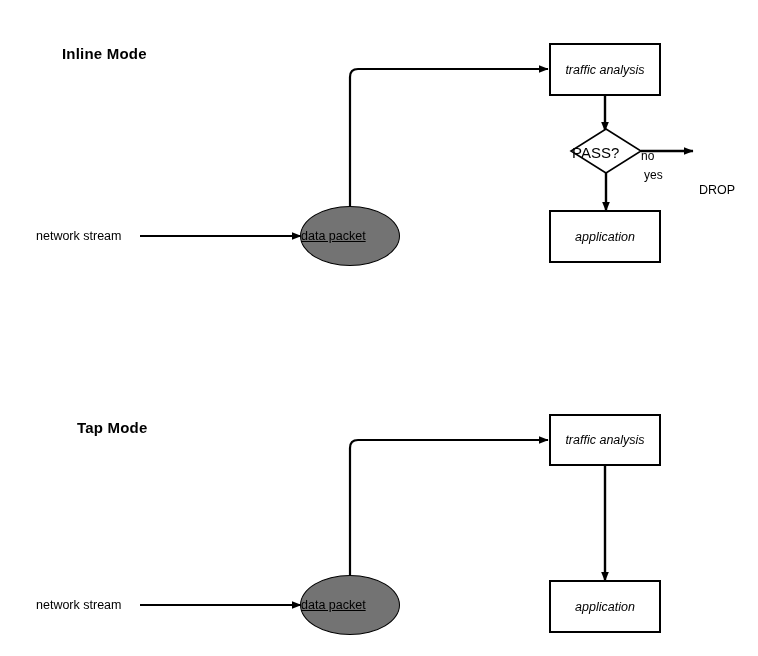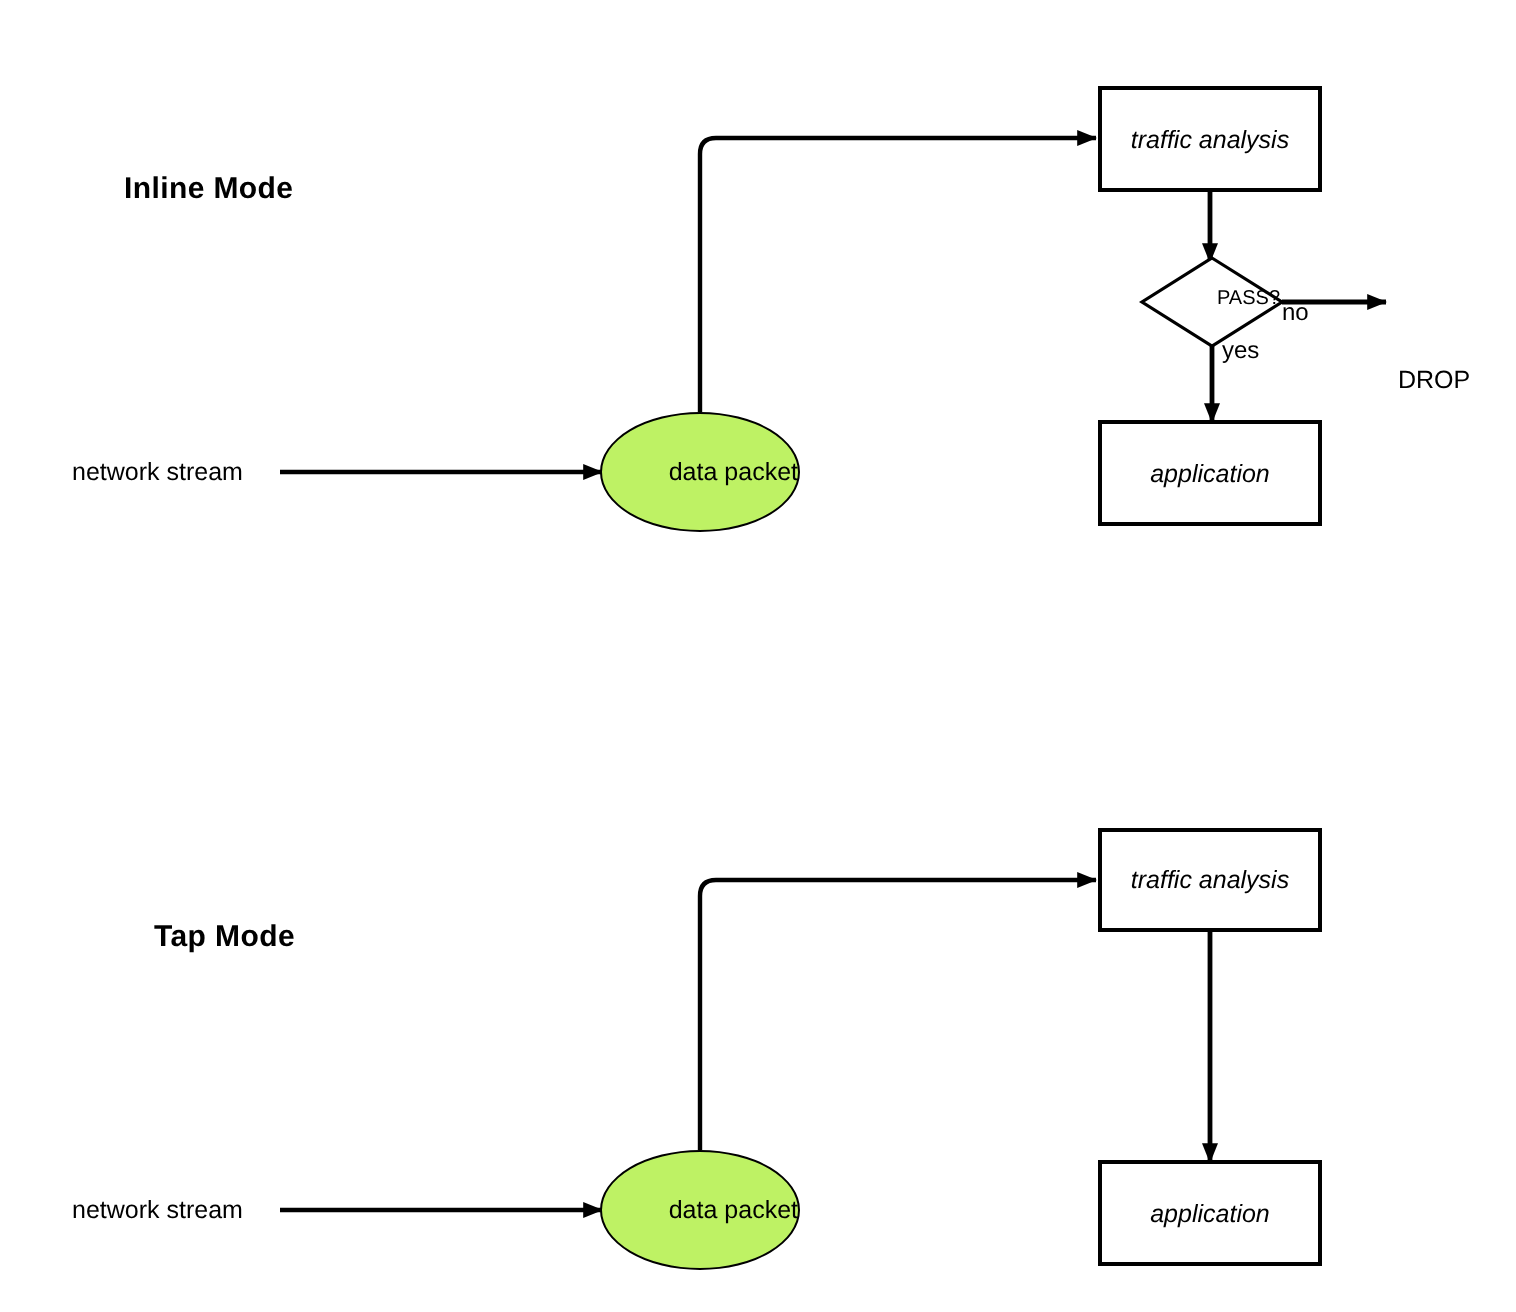--- a/index.html
+++ b/index.html
@@ -22,21 +22,20 @@
     width: 758px;
     height: 656px;
   }
   .section-title {
     position: absolute;
     font-size: 15px;
     font-weight: bold;
     color: #000000;
     white-space: nowrap;
     letter-spacing: 0.2px;
-    margin-top: 41px;
   }
   #title-inline { left: 62px; top: 45px; }
   #title-tap { left: 77px; top: 419px; text-align: center; }
 
   .node-box {
     position: absolute;
     box-sizing: border-box;
     border: 2px solid #000000;
     background: #ffffff;
     display: flex;
@@ -45,56 +44,57 @@
     font-size: 12.5px;
     color: #000000;
     white-space: nowrap;
     font-style: italic;
   }
   .node-ellipse {
     position: absolute;
     box-sizing: border-box;
     border: 1.6px solid #000000;
     border-radius: 50%;
-    background: #bef264;
+    background: #737373;
     display: flex;
     align-items: center;
-    justify-content: flex-end;
+    justify-content: flex-start;
     font-size: 12.5px;
     color: #000000;
     white-space: nowrap;
+    text-decoration: underline;
   }
   .edge-label {
     position: absolute;
     font-size: 12px;
     color: #000000;
     white-space: nowrap;
     background: transparent;
   }
   .plain-label {
     position: absolute;
     font-size: 12.5px;
     color: #000000;
     white-space: nowrap;
   }
   .diamond-text {
     position: absolute;
-    font-size: 10px;
+    font-size: 15px;
     color: #000000;
     white-space: nowrap;
-    text-align: right;
+    text-align: left;
   }
 
   
   #box-inline-traffic { left: 549px; top: 43px; width: 112px; height: 53px; }
   #box-inline-application { left: 549px; top: 210px; width: 112px; height: 53px; }
   #ellipse-inline-packet { left: 300px; top: 206px; width: 100px; height: 60px; }
   #label-inline-network { left: 36px; top: 229px; }
   #label-inline-no { left: 641px; top: 149px; }
-  #label-inline-yes { left: 611px; top: 168px; text-align: right; }
+  #label-inline-yes { left: 644px; top: 168px; text-align: right; }
   #label-inline-drop { left: 699px; top: 143px; margin-top: 40px; }
   #diamond-inline-text { left: 572px; top: 144px; width: 68px; }
 
   
   #box-tap-traffic { left: 549px; top: 414px; width: 112px; height: 52px; }
   #box-tap-application { left: 549px; top: 580px; width: 112px; height: 53px; }
   #ellipse-tap-packet { left: 300px; top: 575px; width: 100px; height: 60px; }
   #label-tap-network { left: 36px; top: 598px; }
 </style>
 </head>

